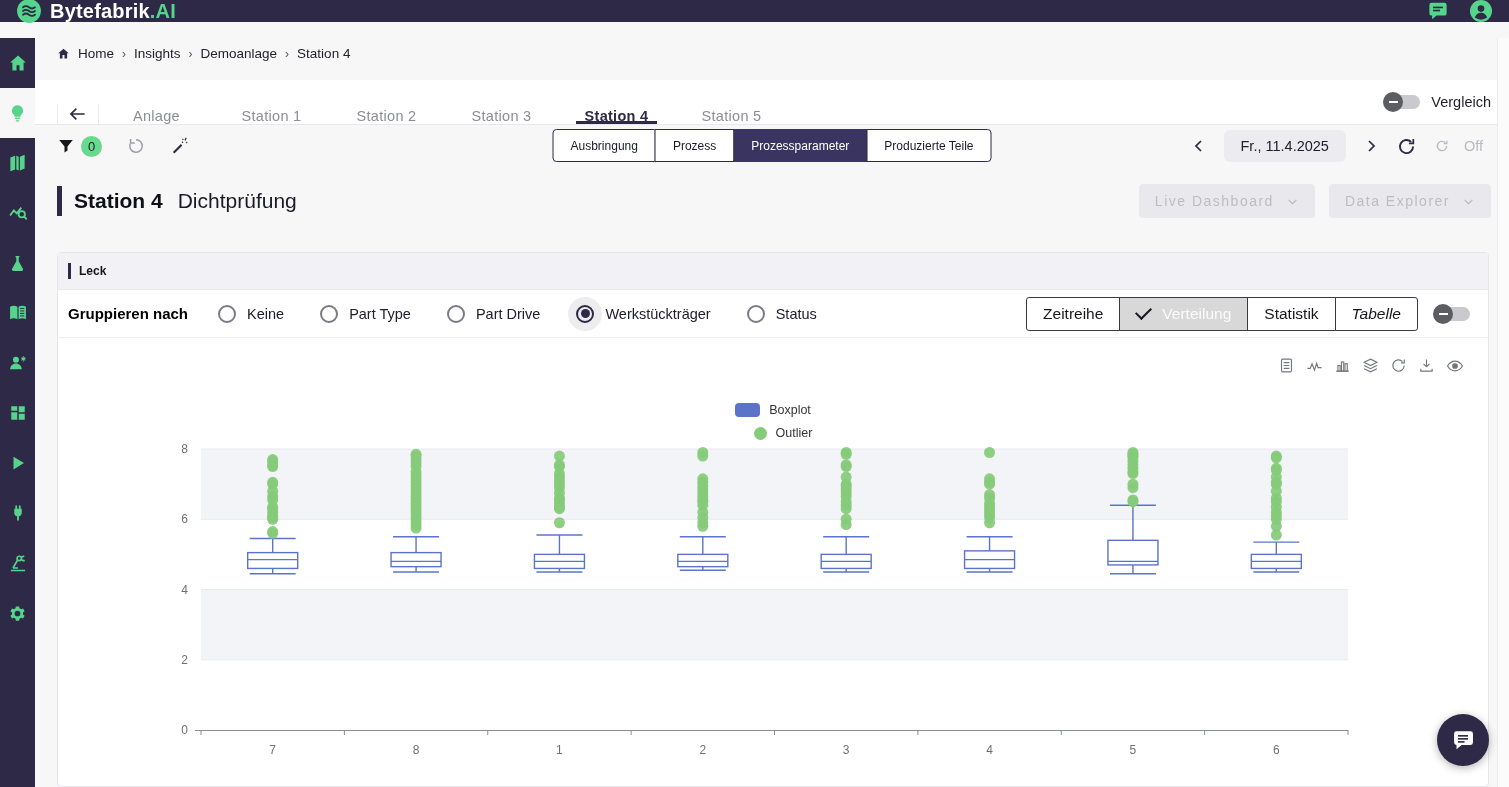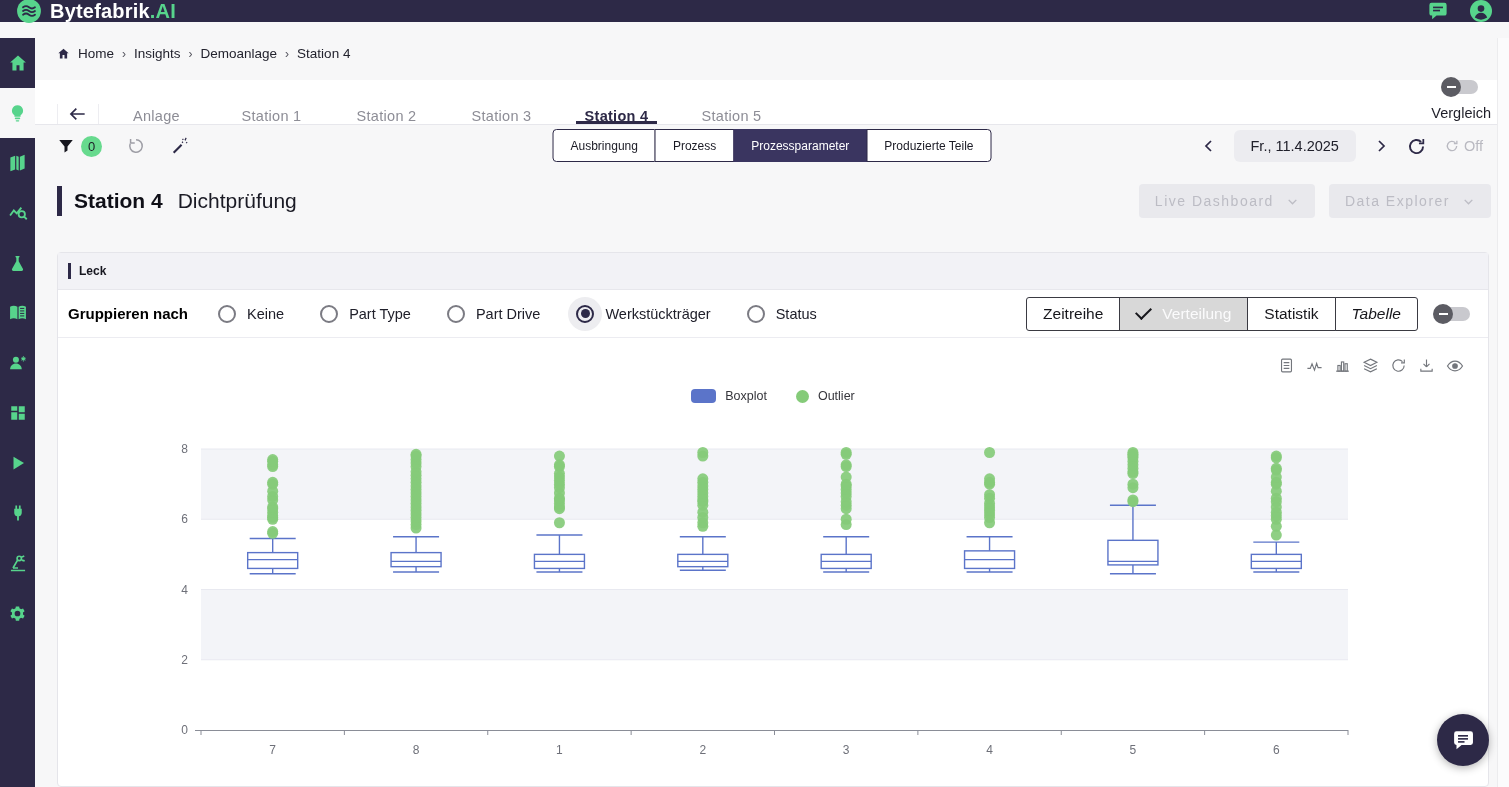--- a/index.html
+++ b/index.html
@@ -27,40 +27,40 @@
   
   .tabbar{position:absolute;top:42px;left:0;right:0;height:44px;background:#fff;
           border-bottom:1px solid #e7e7ec;display:flex;align-items:flex-end;}
   .back-btn{width:40px;margin-left:22px;display:flex;align-items:center;justify-content:center;
             border-left:1px solid #ededf1;border-right:1px solid #ededf1;cursor:pointer;color:#2d2947;}
   .tab{width:115px;display:flex;align-items:center;justify-content:center;font-size:14.5px;
        color:#8d8d96;position:relative;cursor:pointer;letter-spacing:.3px;}
   .tab.active{color:#2d2947;font-weight:bold;}
   .tab.active::after{content:'';position:absolute;bottom:0;left:17px;right:17px;height:3px;background:#2d2947;}
   .vergleich{position:absolute;right:18px;top:42px;height:44px;display:flex;align-items:center;
-             gap:11px;font-size:14.5px;color:#1e1e28;flex-direction:column;}
+             gap:11px;font-size:14.5px;color:#1e1e28;}
   .toggle{width:34px;height:14px;background:#c9c9ce;border-radius:7px;position:relative;cursor:pointer;}
   .toggle .knob{position:absolute;left:-3px;top:-3px;width:20px;height:20px;border-radius:50%;
                 background:#5c5c63;display:flex;align-items:center;justify-content:center;}
   .toggle .knob::after{content:'';width:9px;height:2px;background:#fff;}
   
   .toolrow{position:absolute;top:87px;left:0;right:0;height:42px;}
   .filters{position:absolute;left:22px;top:0;height:42px;display:flex;align-items:center;gap:24px;}
   .filter-group{display:flex;align-items:center;gap:6px;cursor:pointer;}
   .badge{width:21px;height:21px;border-radius:50%;background:#67da8e;color:#1d1d27;
          display:flex;align-items:center;justify-content:center;font-size:13px;}
   .segmented{position:absolute;left:50%;transform:translateX(-50%);top:4px;display:flex;}
   .seg-btn{border:1px solid #2d2947;background:#fff;color:#1b1b25;font-size:12px;padding:0 17px;
            height:33px;display:flex;align-items:center;margin-left:-1px;cursor:pointer;box-sizing:border-box;}
   .seg-btn:first-child{border-radius:4px 0 0 4px;margin-left:0;}
   .seg-btn:last-child{border-radius:0 4px 4px 0;}
   .seg-btn.active{background:#3a3560;border-color:#3a3560;color:#fff;}
   .datenav{position:absolute;right:26px;top:0;height:42px;display:flex;align-items:center;gap:17px;}
   .date-btn{background:#ececf0;border-radius:6px;padding:8px 17px;font-size:14.5px;color:#20202b;cursor:pointer;}
-  .auto-refresh{display:flex;align-items:center;gap:4px;color:#b9b9c1;font-size:14.5px;cursor:pointer;justify-content:flex-end;}
+  .auto-refresh{display:flex;align-items:center;gap:14px;color:#b9b9c1;font-size:14.5px;cursor:pointer;justify-content:flex-end;}
   
   .titlerow{position:absolute;top:146px;left:22px;right:18px;display:flex;align-items:center;}
   .page-title{display:flex;align-items:center;gap:15px;border-left:5px solid #2d2947;padding-left:12px;
               font-size:21px;height:30px;}
   .page-title b{color:#0f0f17;}
   .page-title span{color:#1b1b25;}
   .actions{margin-left:auto;display:flex;gap:14px;}
   .action-btn{background:#e9e9ed;color:#bcbcc4;font-size:14px;letter-spacing:1.5px;padding:0 16px;
               height:34px;border-radius:4px;display:flex;align-items:center;gap:12px;cursor:default;}
   
@@ -85,22 +85,22 @@
             height:34px;display:flex;align-items:center;margin-left:-1px;cursor:pointer;box-sizing:border-box;}
   .view-btn:first-child{border-radius:3px 0 0 3px;margin-left:0;}
   .view-btn.last{border-radius:0 3px 3px 0;font-style:italic;}
   .view-btn.active{background:#d8d8d8;color:#fbfbfc;}
   .check{width:13px;height:7px;border-left:2.5px solid #17171c;border-bottom:2.5px solid #17171c;
          transform:rotate(-45deg);margin-right:11px;margin-top:-4px;}
   .views .toggle{margin-left:18px;margin-right:6px;}
   
   .chart-tools{position:absolute;top:104px;right:24px;display:flex;gap:11px;color:#73767c;}
   .chart-tools span{cursor:pointer;}
-  .legend{position:absolute;top:136px;left:0;right:0;display:flex;justify-content:center;
-          align-items:center;gap:9px;font-size:12.5px;color:#35353b;}
+  .legend{position:absolute;top:150px;left:0;right:0;display:flex;justify-content:center;
+          align-items:center;gap:9px;font-size:12.5px;color:#35353b;flex-direction:column;}
   .legend-item{display:flex;align-items:center;gap:9px;cursor:pointer;}
   .legend-item + .legend-item{margin-left:20px;}
   .sw-box{width:25px;height:14px;border-radius:4px;}
   .sw-dot{width:13px;height:13px;border-radius:50%;}
   #chart{position:absolute;top:166px;left:0;}
   #chart text{font-family:"Liberation Sans",sans-serif;}
   
   .fab{position:absolute;right:20px;bottom:21px;width:52px;height:52px;border-radius:50%;
        background:#2d2947;display:flex;align-items:center;justify-content:center;cursor:pointer;
        box-shadow:0 2px 8px rgba(0,0,0,.3);z-index:6;}

